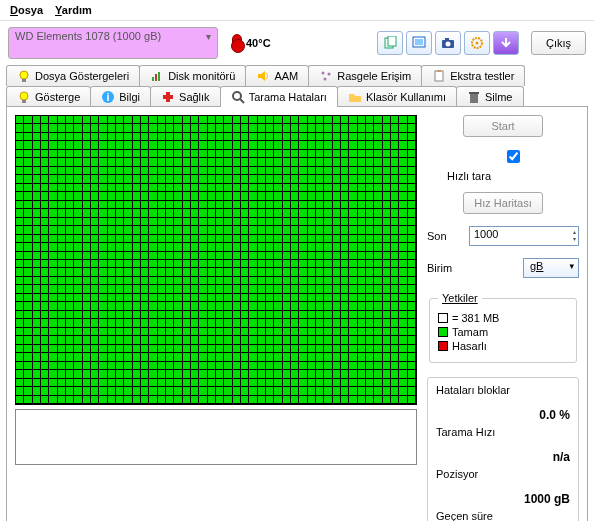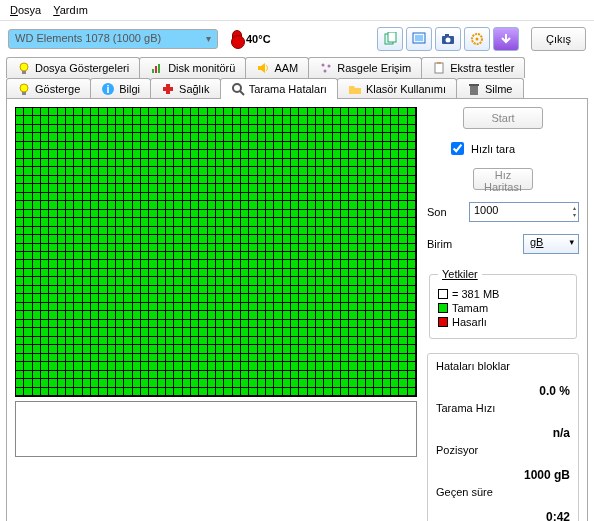--- a/index.html
+++ b/index.html
@@ -1,43 +1,43 @@
 <!DOCTYPE html>
 <html><head>
 <meta charset="utf-8">
 <style>
 * { box-sizing: border-box; font-family: Tahoma, sans-serif; font-size: 11px; }
 body { margin: 0; background: #000; width: 594px; height: 521px; overflow: hidden; }
 .window { background: #fff; width: 594px; height: 521px; display: flex; flex-direction: column; }
 .menubar { display: flex; gap: 12px; padding: 4px 10px; border-bottom: 1px solid #e0e0e0; }
-.menubar span { cursor: default; text-decoration: underline; text-decoration-color: transparent; }
+.menubar span { cursor: default; text-decoration: underline; text-decoration-color: transparent; font-weight: bold; }
 .menubar span::first-letter { text-decoration: underline; }
 .toolbar { display: flex; align-items: center; gap: 6px; padding: 6px 8px; }
-.drive-select { flex: 0 0 210px; height: 20px; border: 1px solid #aaa; border-radius: 3px; background: #7dd3fc; padding: 2px 18px 2px 6px; color: #555; position: relative; }
+.drive-select { flex: 0 0 210px; height: 32px; border: 1px solid #aaa; border-radius: 3px; background: #f0abfc; padding: 2px 18px 2px 6px; color: #555; position: relative; }
 .drive-select::after { content: "▾"; position: absolute; right: 6px; top: 3px; color: #666; font-size: 10px; }
 .temp { display: flex; align-items: center; gap: 4px; margin-left: 8px; font-weight: bold; font-size: 12px; }
 .temp-icon { width: 10px; height: 18px; background: linear-gradient(#d00 60%, #d00); border-radius: 5px; border: 1px solid #800; position: relative; }
 .temp-icon::after { content: ""; position: absolute; bottom: -2px; left: -2px; width: 12px; height: 12px; background: #d00; border-radius: 50%; border: 1px solid #800; }
 .tb-btns { display: flex; gap: 3px; margin-left: auto; }
 .tb-btn { width: 26px; height: 24px; border: 1px solid #9cb4d8; border-radius: 3px; background: linear-gradient(#fff,#e3eefc); display: flex; align-items: center; justify-content: center; cursor: pointer; }
 .exit-btn { height: 24px; padding: 0 14px; border: 1px solid #aaa; border-radius: 3px; background: linear-gradient(#fff,#eee); margin-left: 6px; cursor: pointer; }
 .tabs-wrap { margin: 0 6px; }
 .tab-row { display: flex; }
 .tab { display: flex; align-items: center; gap: 4px; padding: 3px 10px; border: 1px solid #aaa; border-bottom: none; background: linear-gradient(#fdfdfd,#ececec); border-radius: 3px 3px 0 0; margin-right: -1px; cursor: pointer; white-space: nowrap; }
 .tab.active { background: #fff; position: relative; z-index: 2; }
 .tab-icon { width: 14px; height: 14px; display: inline-block; }
 .content { flex: 1; border: 1px solid #aaa; margin: 0 6px 6px 6px; background: #fff; display: flex; position: relative; top: -1px; padding: 8px; }
 .grid-panel { display: flex; flex-direction: column; gap: 4px; }
 .scan-grid { width: 402px; height: 290px; background: #00e000; display: grid; grid-template-columns: repeat(48, 1fr); grid-template-rows: repeat(34, 1fr); border: 1px solid #000; }
 .scan-grid div { border-right: 1px solid #000; border-bottom: 1px solid #000; }
 .log-box { width: 402px; height: 56px; border: 1px solid #888; background: #fff; }
 .side { flex: 1; padding-left: 10px; display: flex; flex-direction: column; gap: 8px; }
 .btn { height: 22px; border: 1px solid #aaa; border-radius: 3px; background: linear-gradient(#fff,#eee); cursor: pointer; padding: 0 8px; }
 .btn:disabled { color: #888; }
-.chk { display: flex; align-items: center; gap: 4px; margin: 2px 0 2px 20px; }
+.chk { display: flex; gap: 4px; margin: 2px 0 2px 20px; flex-direction: column; }
 .row { display: flex; align-items: center; gap: 6px; margin-top: 4px; }
 .row label { width: 36px; }
 .spin { flex: 1; height: 20px; border: 1px solid #7a9ac0; padding: 1px 16px 1px 4px; position: relative; background: #fff; }
 .spin::after { content: "▴\A▾"; white-space: pre; font-size: 6px; line-height: 7px; position: absolute; right: 2px; top: 2px; color: #555; }
 .unit-sel { width: 56px; height: 20px; border: 1px solid #7a9ac0; background: linear-gradient(#fff,#e8f0fb); padding: 1px 14px 1px 6px; position: relative; text-decoration: underline; }
 .unit-sel::after { content: "▾"; position: absolute; right: 4px; top: 2px; font-size: 9px; }
 .fieldset { border: 1px solid #ccc; border-radius: 3px; padding: 6px 8px 8px 8px; margin-top: 6px; }
 .fieldset legend { padding: 0 4px; text-decoration: underline; }
 .legend-item { display: flex; align-items: center; gap: 4px; margin: 2px 0; }
 .sq { width: 10px; height: 10px; border: 1px solid #000; }
@@ -1841,21 +1841,21 @@
         </div>
       <div class="log-box"></div>
     </div>
 
     <div class="side">
       <button class="btn" disabled="" style="width:80px;align-self:center">Start</button>
       <label class="chk">
           <input type="checkbox" checked="" style="">
           <span>Hızlı tara</span>
         </label>
-      <button class="btn" disabled="" style="width:60px;align-self:center">Hız Haritası</button>
+      <button class="btn" disabled="" style="width:80px;align-self:center">Hız Haritası</button>
 
       <div class="row">
         <label>Son</label>
         <div class="spin">1000</div>
       </div>
       <div class="row">
         <label>Birim</label>
         <div style="flex:1"></div>
         <div class="unit-sel">gB</div>
       </div>

